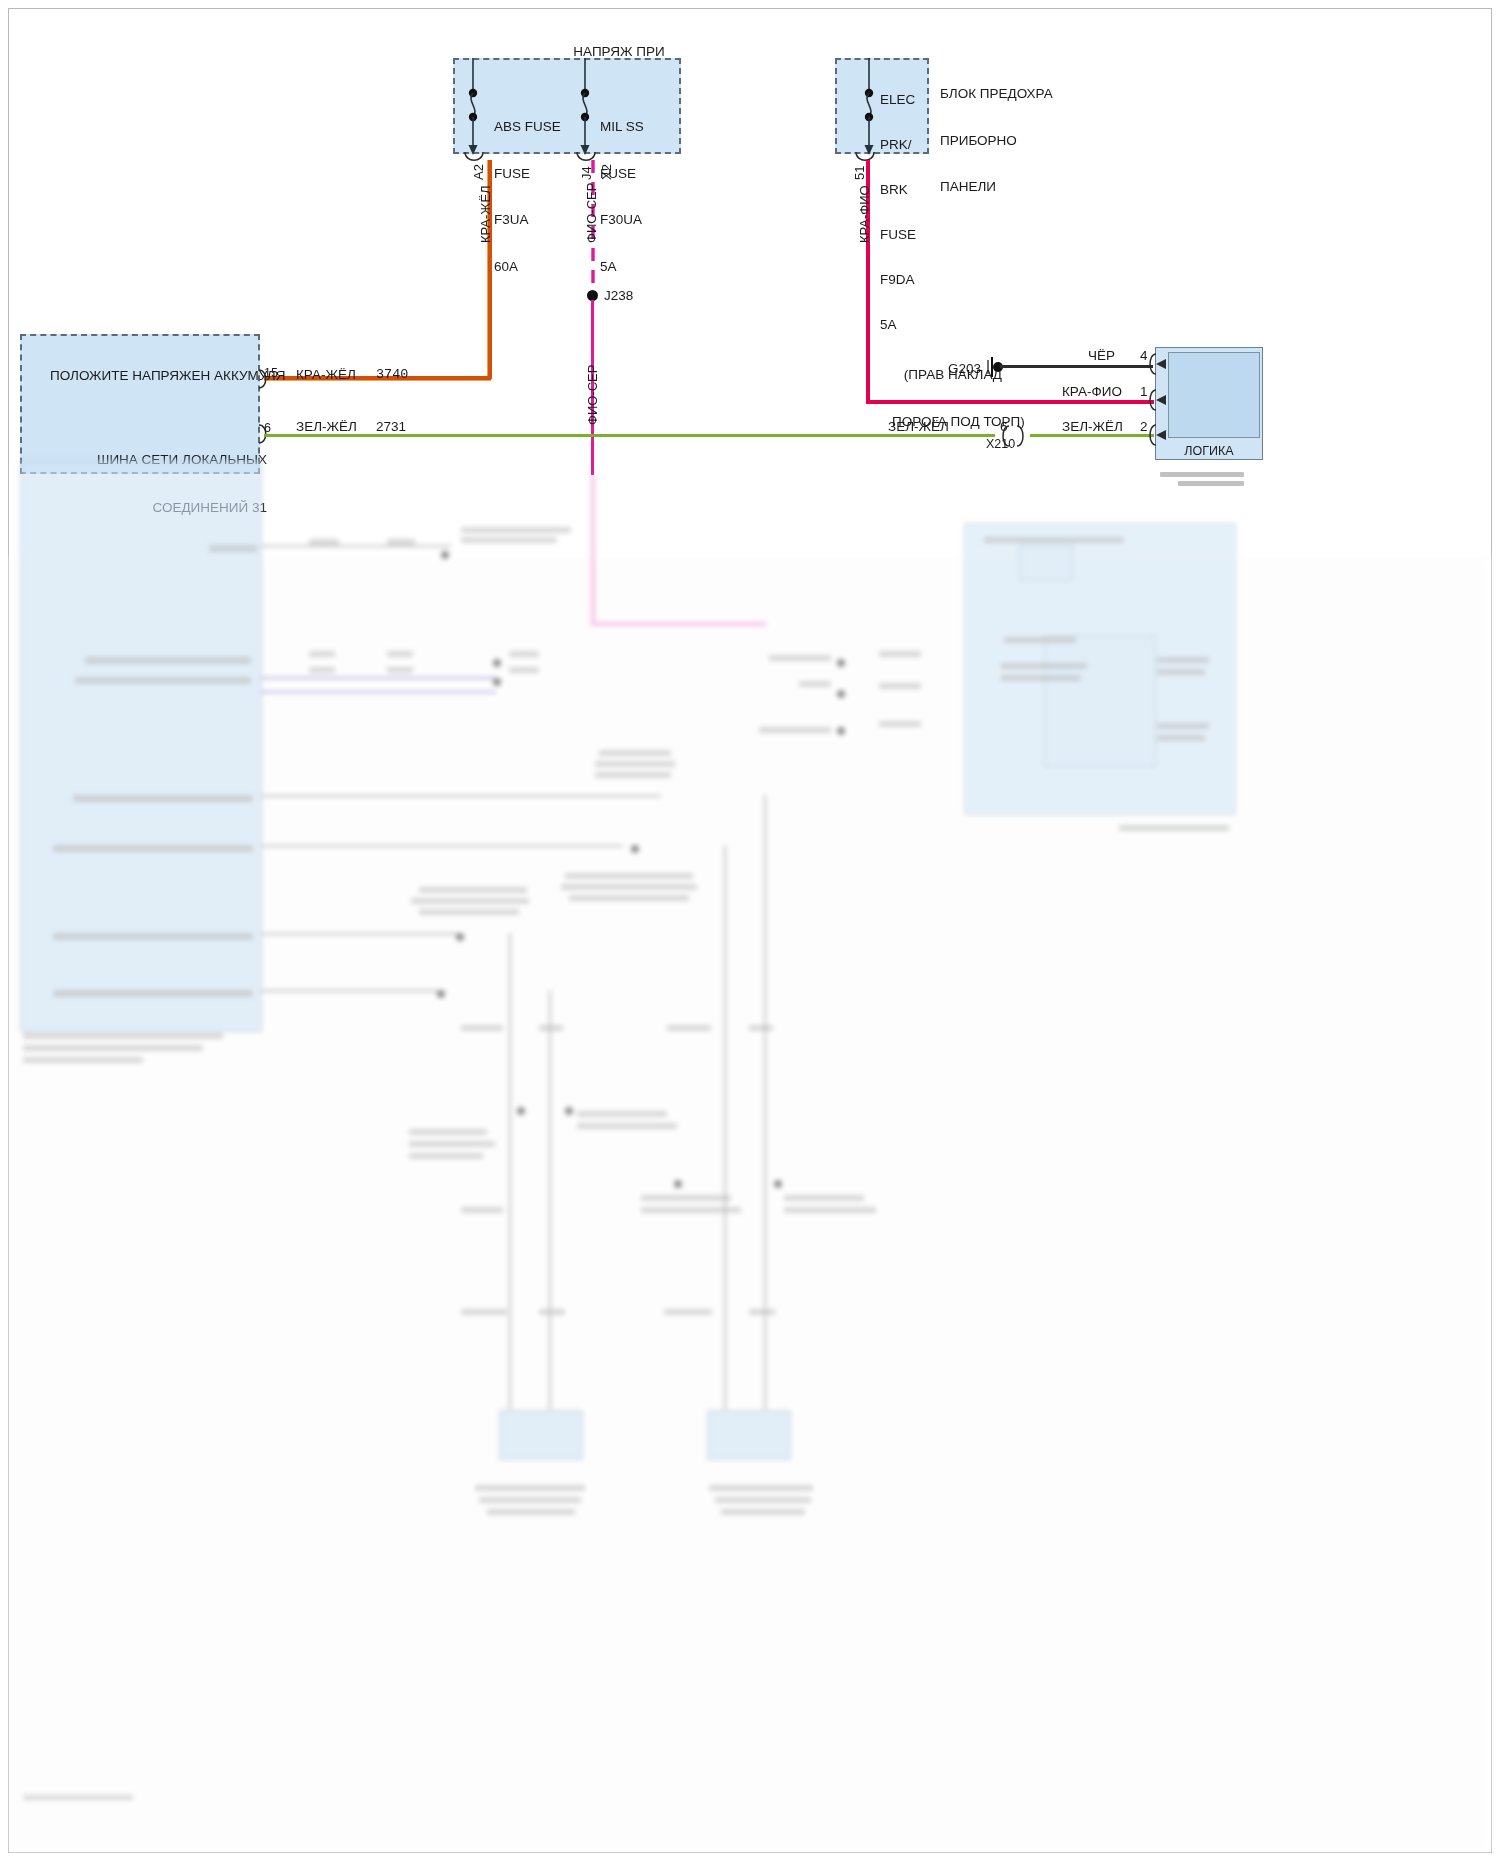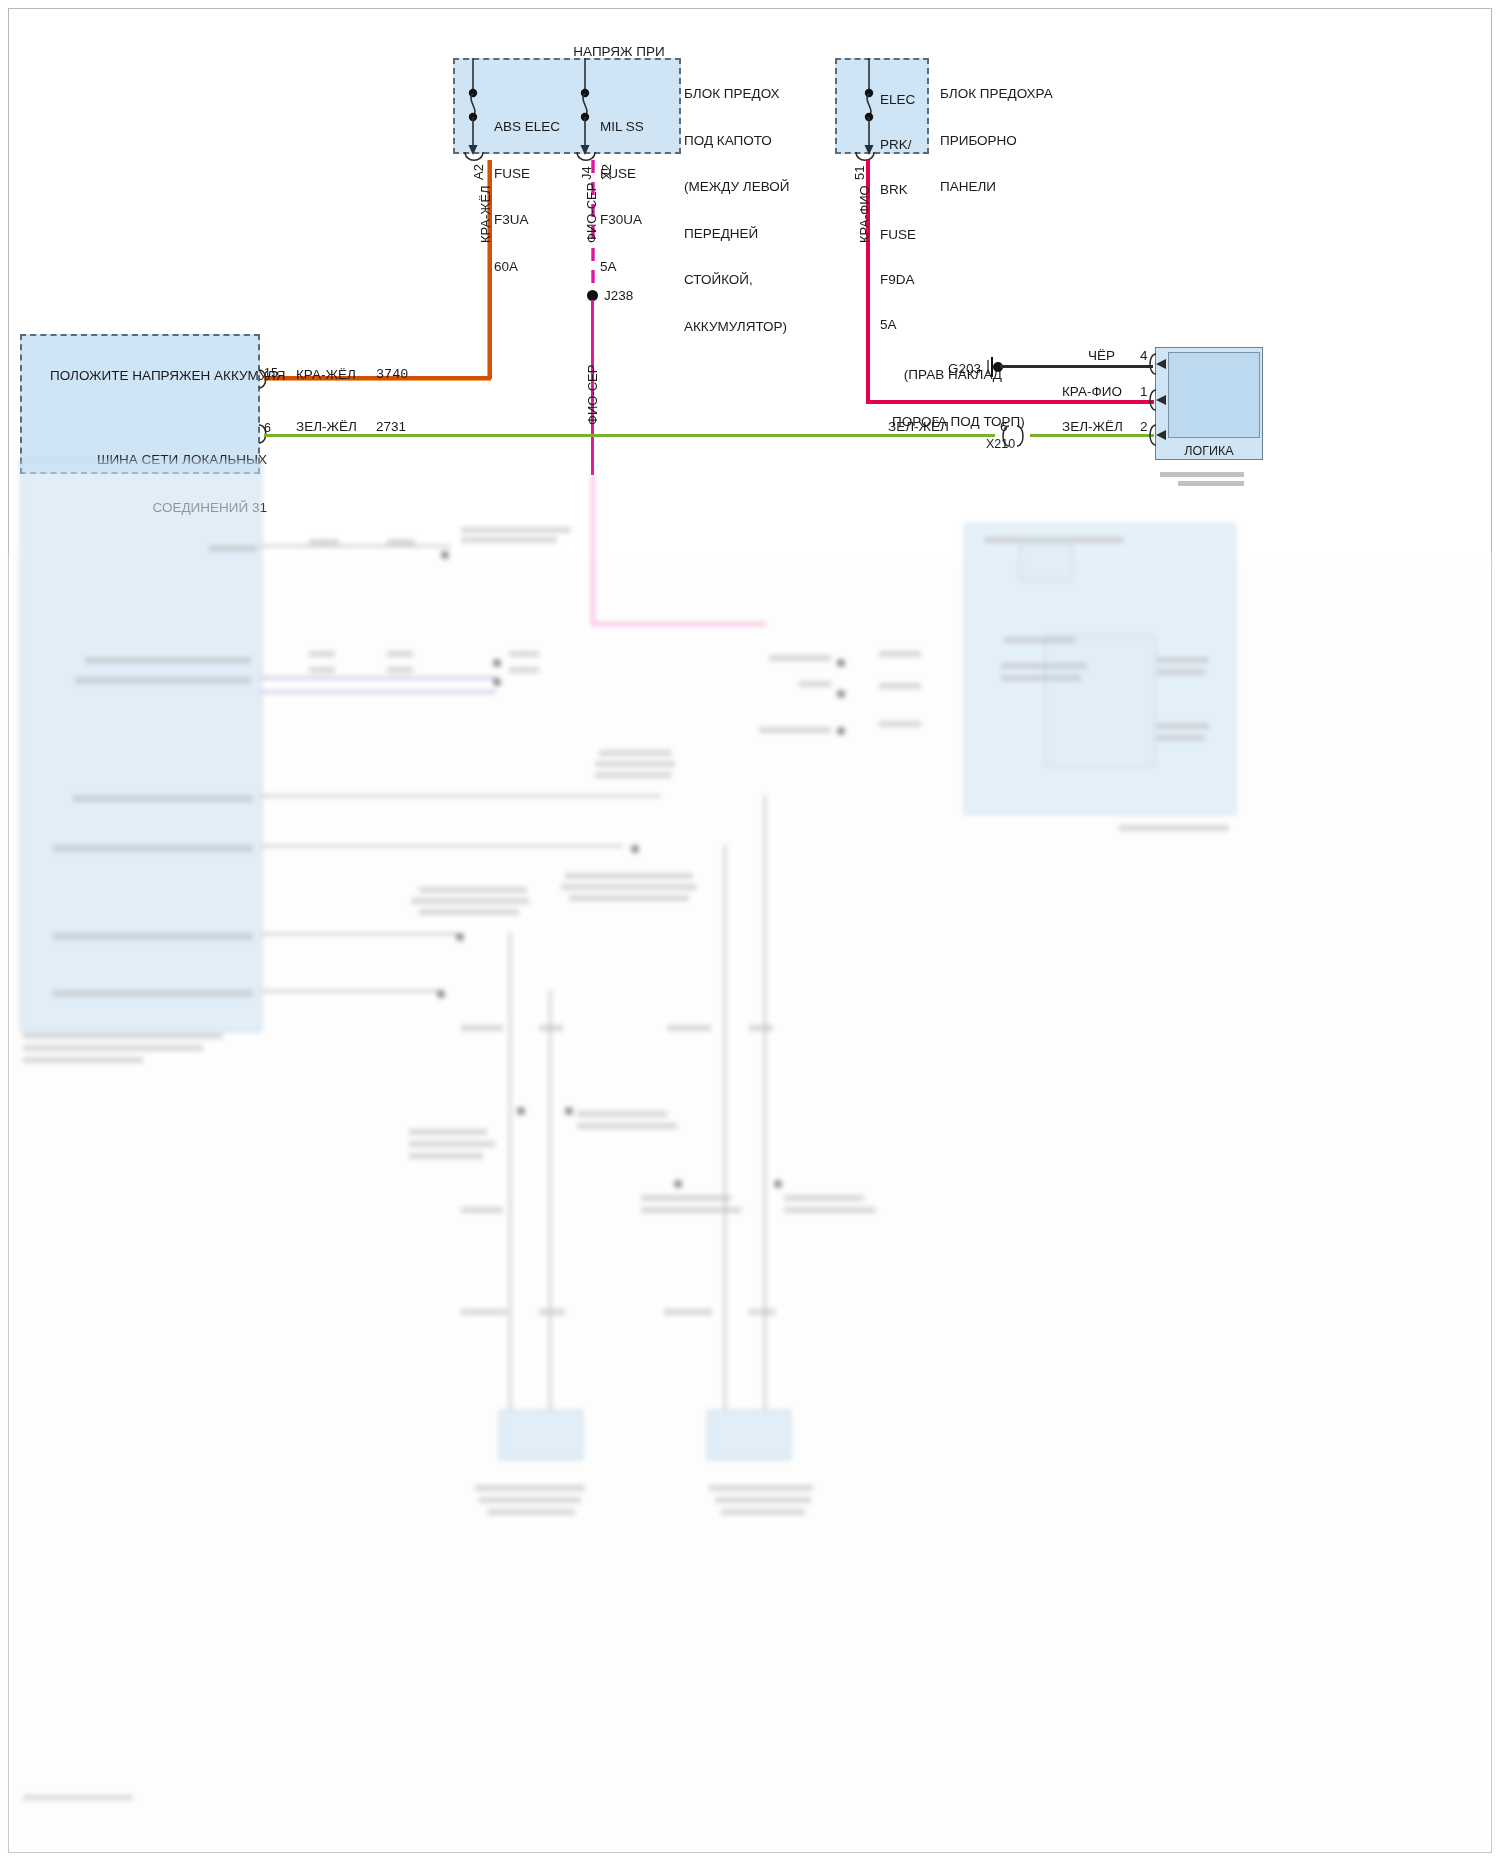--- a/index.html
+++ b/index.html
@@ -77,49 +77,41 @@
 
   <svg class="abs" style="left:440px;top:55px;width:260px;height:105px;">
     <line x1="33" y1="3" x2="33" y2="38" stroke="#24323c" stroke-width="1.6"></line>
     <circle cx="33" cy="38" r="4.2" fill="#101010"></circle>
     <path d="M33 38 C 26 46, 40 54, 33 62" stroke="#24323c" stroke-width="1.6" fill="none"></path>
     <circle cx="33" cy="62" r="4.2" fill="#101010"></circle>
     <line x1="33" y1="62" x2="33" y2="93" stroke="#24323c" stroke-width="1.6"></line>
     <polygon points="33,100 28.5,90 37.5,90" fill="#24323c"></polygon>
   </svg>
   <div class="abs txt" style="left:494px;top:88px;">
-    <div>ABS ELEC</div>
+    <div>ABS FUSE</div>
     <div>FUSE</div>
     <div>F3UA</div>
     <div>60A</div>
   </div>
 
   <svg class="abs" style="left:552px;top:55px;width:260px;height:105px;">
     <line x1="33" y1="3" x2="33" y2="38" stroke="#24323c" stroke-width="1.6"></line>
     <circle cx="33" cy="38" r="4.2" fill="#101010"></circle>
     <path d="M33 38 C 26 46, 40 54, 33 62" stroke="#24323c" stroke-width="1.6" fill="none"></path>
     <circle cx="33" cy="62" r="4.2" fill="#101010"></circle>
     <line x1="33" y1="62" x2="33" y2="93" stroke="#24323c" stroke-width="1.6"></line>
     <polygon points="33,100 28.5,90 37.5,90" fill="#24323c"></polygon>
   </svg>
   <div class="abs txt" style="left:600px;top:88px;">
     <div>MIL SS</div>
     <div>FUSE</div>
     <div>F30UA</div>
     <div>5A</div>
   </div>
 
-  <div class="abs txt" style="left:684px;top:55px;width:200px;">
-    <div>БЛОК ПРЕДОХ</div>
-    <div>ПОД КАПОТО</div>
-    <div>(МЕЖДУ ЛЕВОЙ</div>
-    <div>ПЕРЕДНЕЙ</div>
-    <div>СТОЙКОЙ,</div>
-    <div>АККУМУЛЯТОР)</div>
-  </div>
 
   <div class="abs txt c" style="left:800px;top:28px;width:150px;">
     <div>НАПРЯЖ</div>
     <div>ОТ АККУМ</div>
   </div>
 
   <div class="abs fusebox" style="left:835px;top:58px;width:94px;height:96px;"></div>
 
   <svg class="abs" style="left:822px;top:55px;width:150px;height:105px;">
     <line x1="47" y1="3" x2="47" y2="38" stroke="#24323c" stroke-width="1.6"></line>

